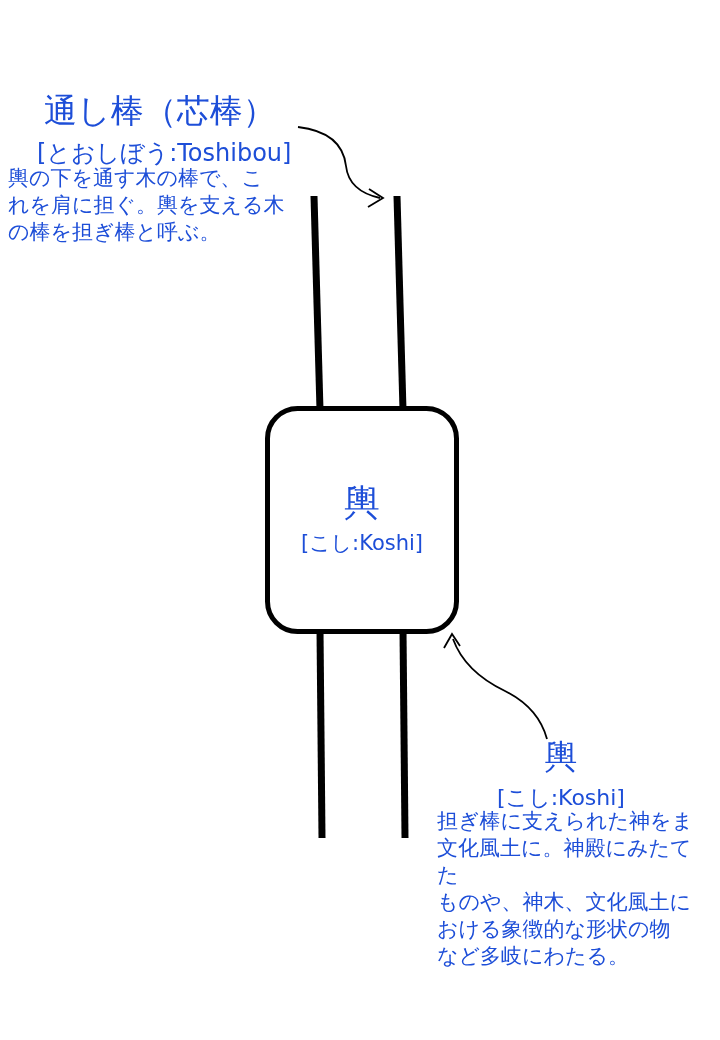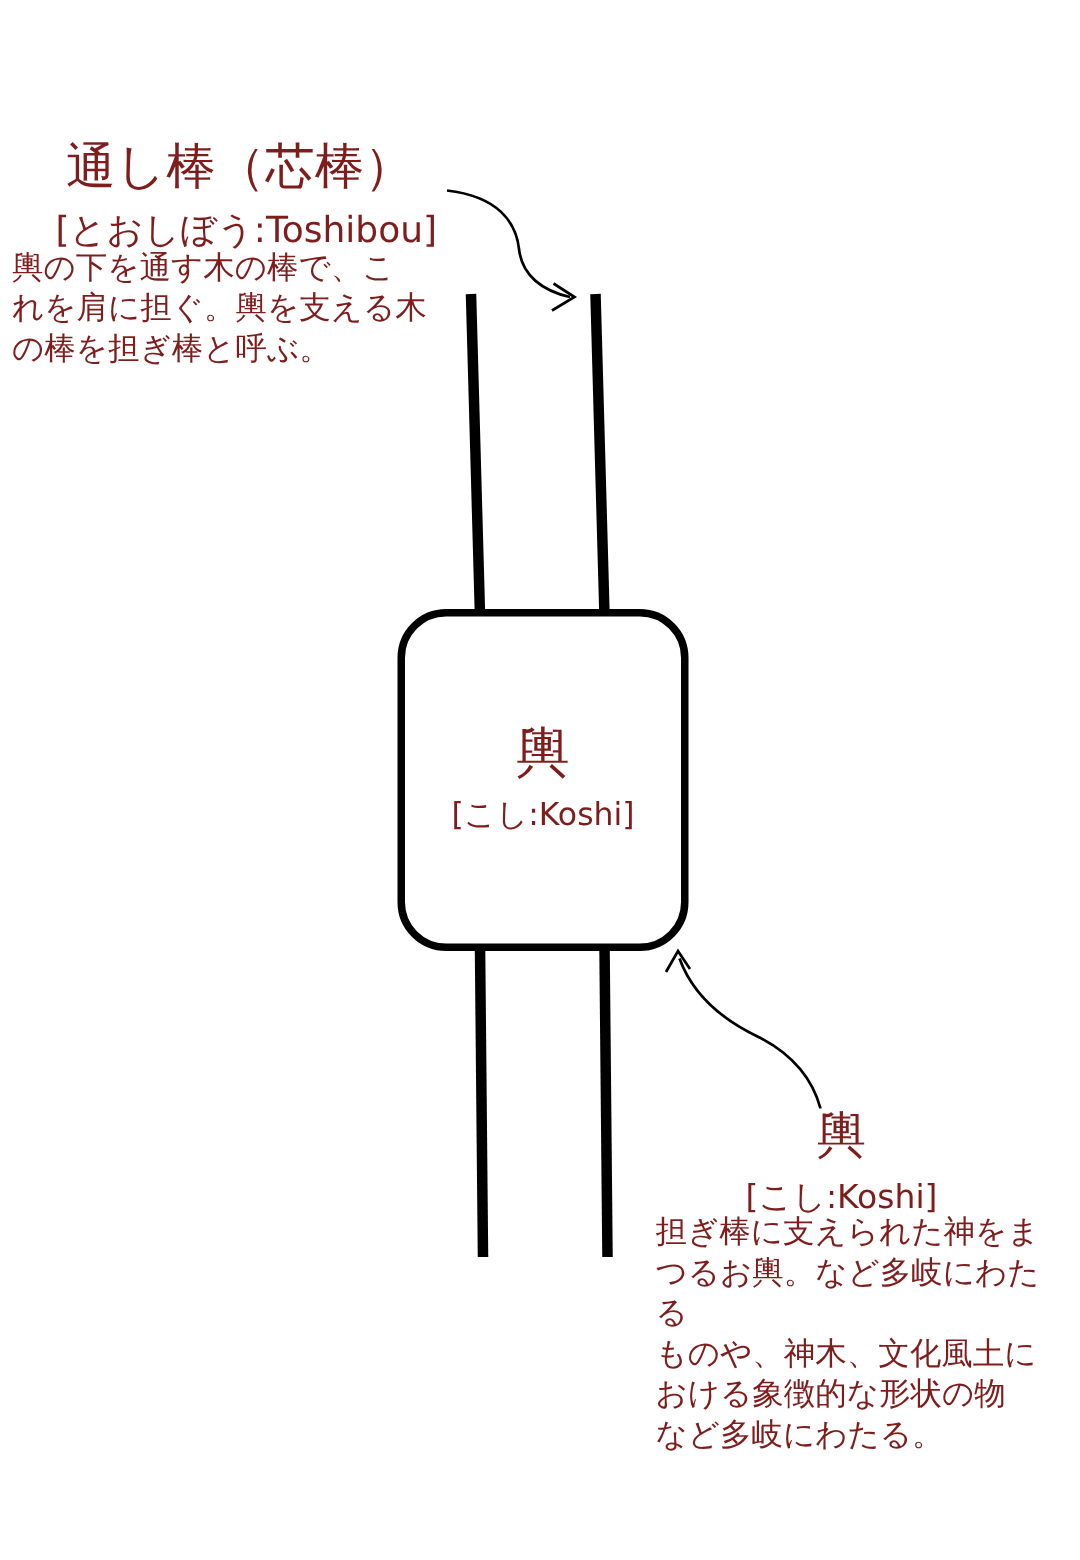--- a/index.html
+++ b/index.html
@@ -7,21 +7,21 @@
     padding: 0;
     background: #ffffff;
   }
   .stage {
     position: relative;
     width: 720px;
     height: 1040px;
     background: #ffffff;
     overflow: hidden;
     font-family: "DejaVu Sans", "Liberation Sans", sans-serif;
-    color: #7f1d1d;
+    color: #1d4ed8;
   }
   .stage svg {
     position: absolute;
     left: 0;
     top: 0;
     width: 720px;
     height: 1040px;
   }
   .abs { position: absolute; }
 
@@ -121,18 +121,18 @@
 の棒を担ぎ棒と呼ぶ。</div>
 
   <div class="abs koshi-box-text">
     <div class="koshi-box-title">輿</div>
     <div class="koshi-box-reading">[こし:Koshi]</div>
   </div>
 
   <div class="abs koshi-title">輿</div>
   <div class="abs koshi-reading">[こし:Koshi]</div>
   <div class="abs koshi-desc">担ぎ棒に支えられた神をま
-つるお輿。など多岐にわたる
+文化風土に。神殿にみたてた
 ものや、神木、文化風土に
 おける象徴的な形状の物
 など多岐にわたる。</div>
 
 </div>
 
 </body></html>

